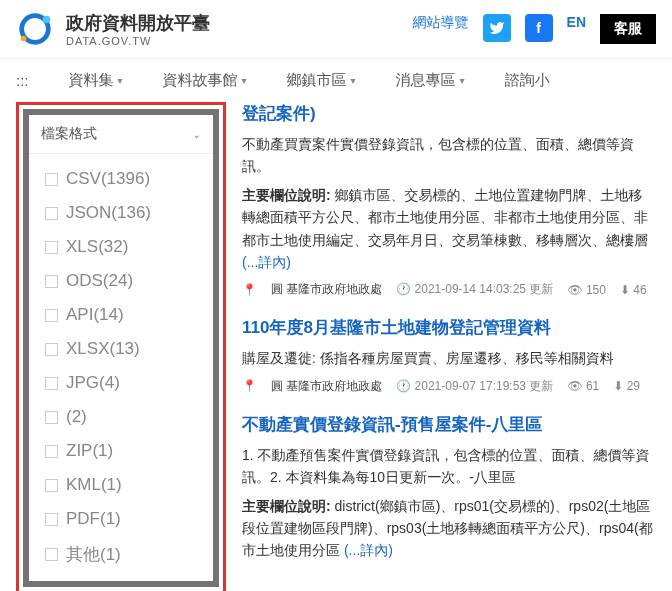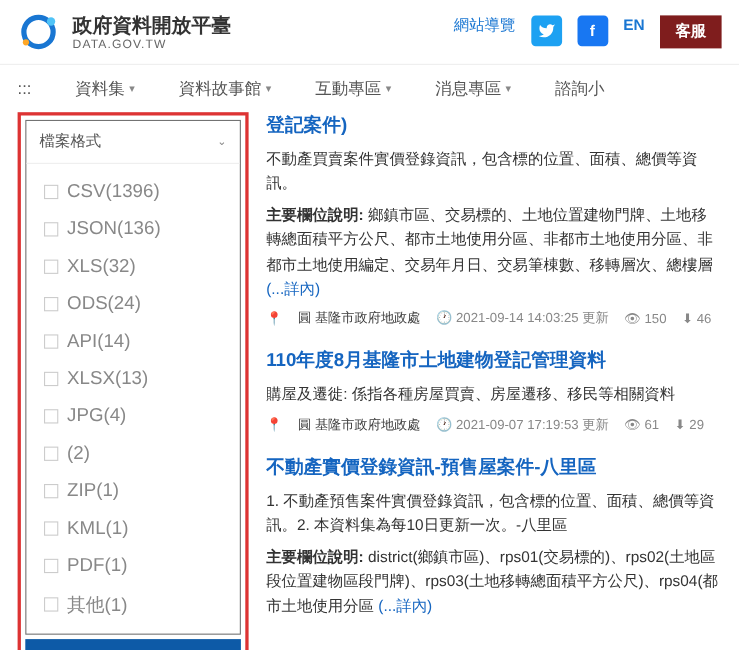--- a/index.html
+++ b/index.html
@@ -7,27 +7,27 @@
 .header{display:flex;align-items:center;padding:10px 16px;gap:12px}
 .logo{width:38px;height:38px;flex-shrink:0}
 .site-title{font-size:18px;font-weight:bold;color:#333}
 .site-sub{font-size:11px;color:#666;letter-spacing:1px}
 .header-right{margin-left:auto;display:flex;align-items:flex-start;gap:14px}
 .sitemap{color:#1976d2;font-size:14px}
 .social{width:28px;height:28px;border-radius:4px;display:flex;align-items:center;justify-content:center;color:#fff;font-weight:bold}
 .tw{background:#1da1f2}
 .fb{background:#1877f2}
 .lang{color:#1976d2;font-weight:bold}
-.cs-btn{background:#7f1d1d;color:#fff;padding:6px 14px;font-weight:bold}
+.cs-btn{background:#000000;color:#fff;padding:6px 14px;font-weight:bold}
 .nav{display:flex;align-items:center;padding:12px 16px;gap:40px;border-top:1px solid #eee}
 .nav-item{color:#555;font-size:15px;display:flex;align-items:center;gap:4px}
 .chev{font-size:10px;color:#888}
 .main{display:flex;padding:0 16px;gap:16px}
 .sidebar{width:210px;flex-shrink:0;border:3px solid #d33;padding:4px}
-.filter-box{border:1px solid #737373}
+.filter-box{border:6px solid #737373}
 .filter-head{padding:10px 12px;display:flex;justify-content:space-between;align-items:center;border-bottom:1px solid #eee;color:#555}
 .filter-list{padding:8px 0}
 .filter-item{padding:7px 16px;display:flex;align-items:center;gap:8px;color:#888;font-size:17px}
 .cb{width:13px;height:13px;border:1px solid #ccc;flex-shrink:0}
 .filter-btn{background:#0d5aa7;color:#fff;text-align:center;padding:12px;font-size:15px;margin-top:4px}
 .content{flex:1;overflow:hidden}
 .result{margin-bottom:18px}
 .result-title{color:#1565c0;font-size:17px;font-weight:bold;margin-bottom:8px}
 .result-desc{color:#333;line-height:1.6;margin-bottom:6px}
 .field-label{font-weight:bold}
@@ -66,21 +66,21 @@
   <span class="nav-item">:::</span>
   <span class="nav-item">
       <span>資料集</span>
       <span class="chev">▾</span>
     </span>
   <span class="nav-item">
       <span>資料故事館</span>
       <span class="chev">▾</span>
     </span>
   <span class="nav-item">
-      <span>互動專區</span>
+      <span>鄉鎮市區</span>
       <span class="chev">▾</span>
     </span>
   <span class="nav-item">
       <span>消息專區</span>
       <span class="chev">▾</span>
     </span>
   <span class="nav-item">
       <span>諮詢小</span>
     </span>
 </div>

